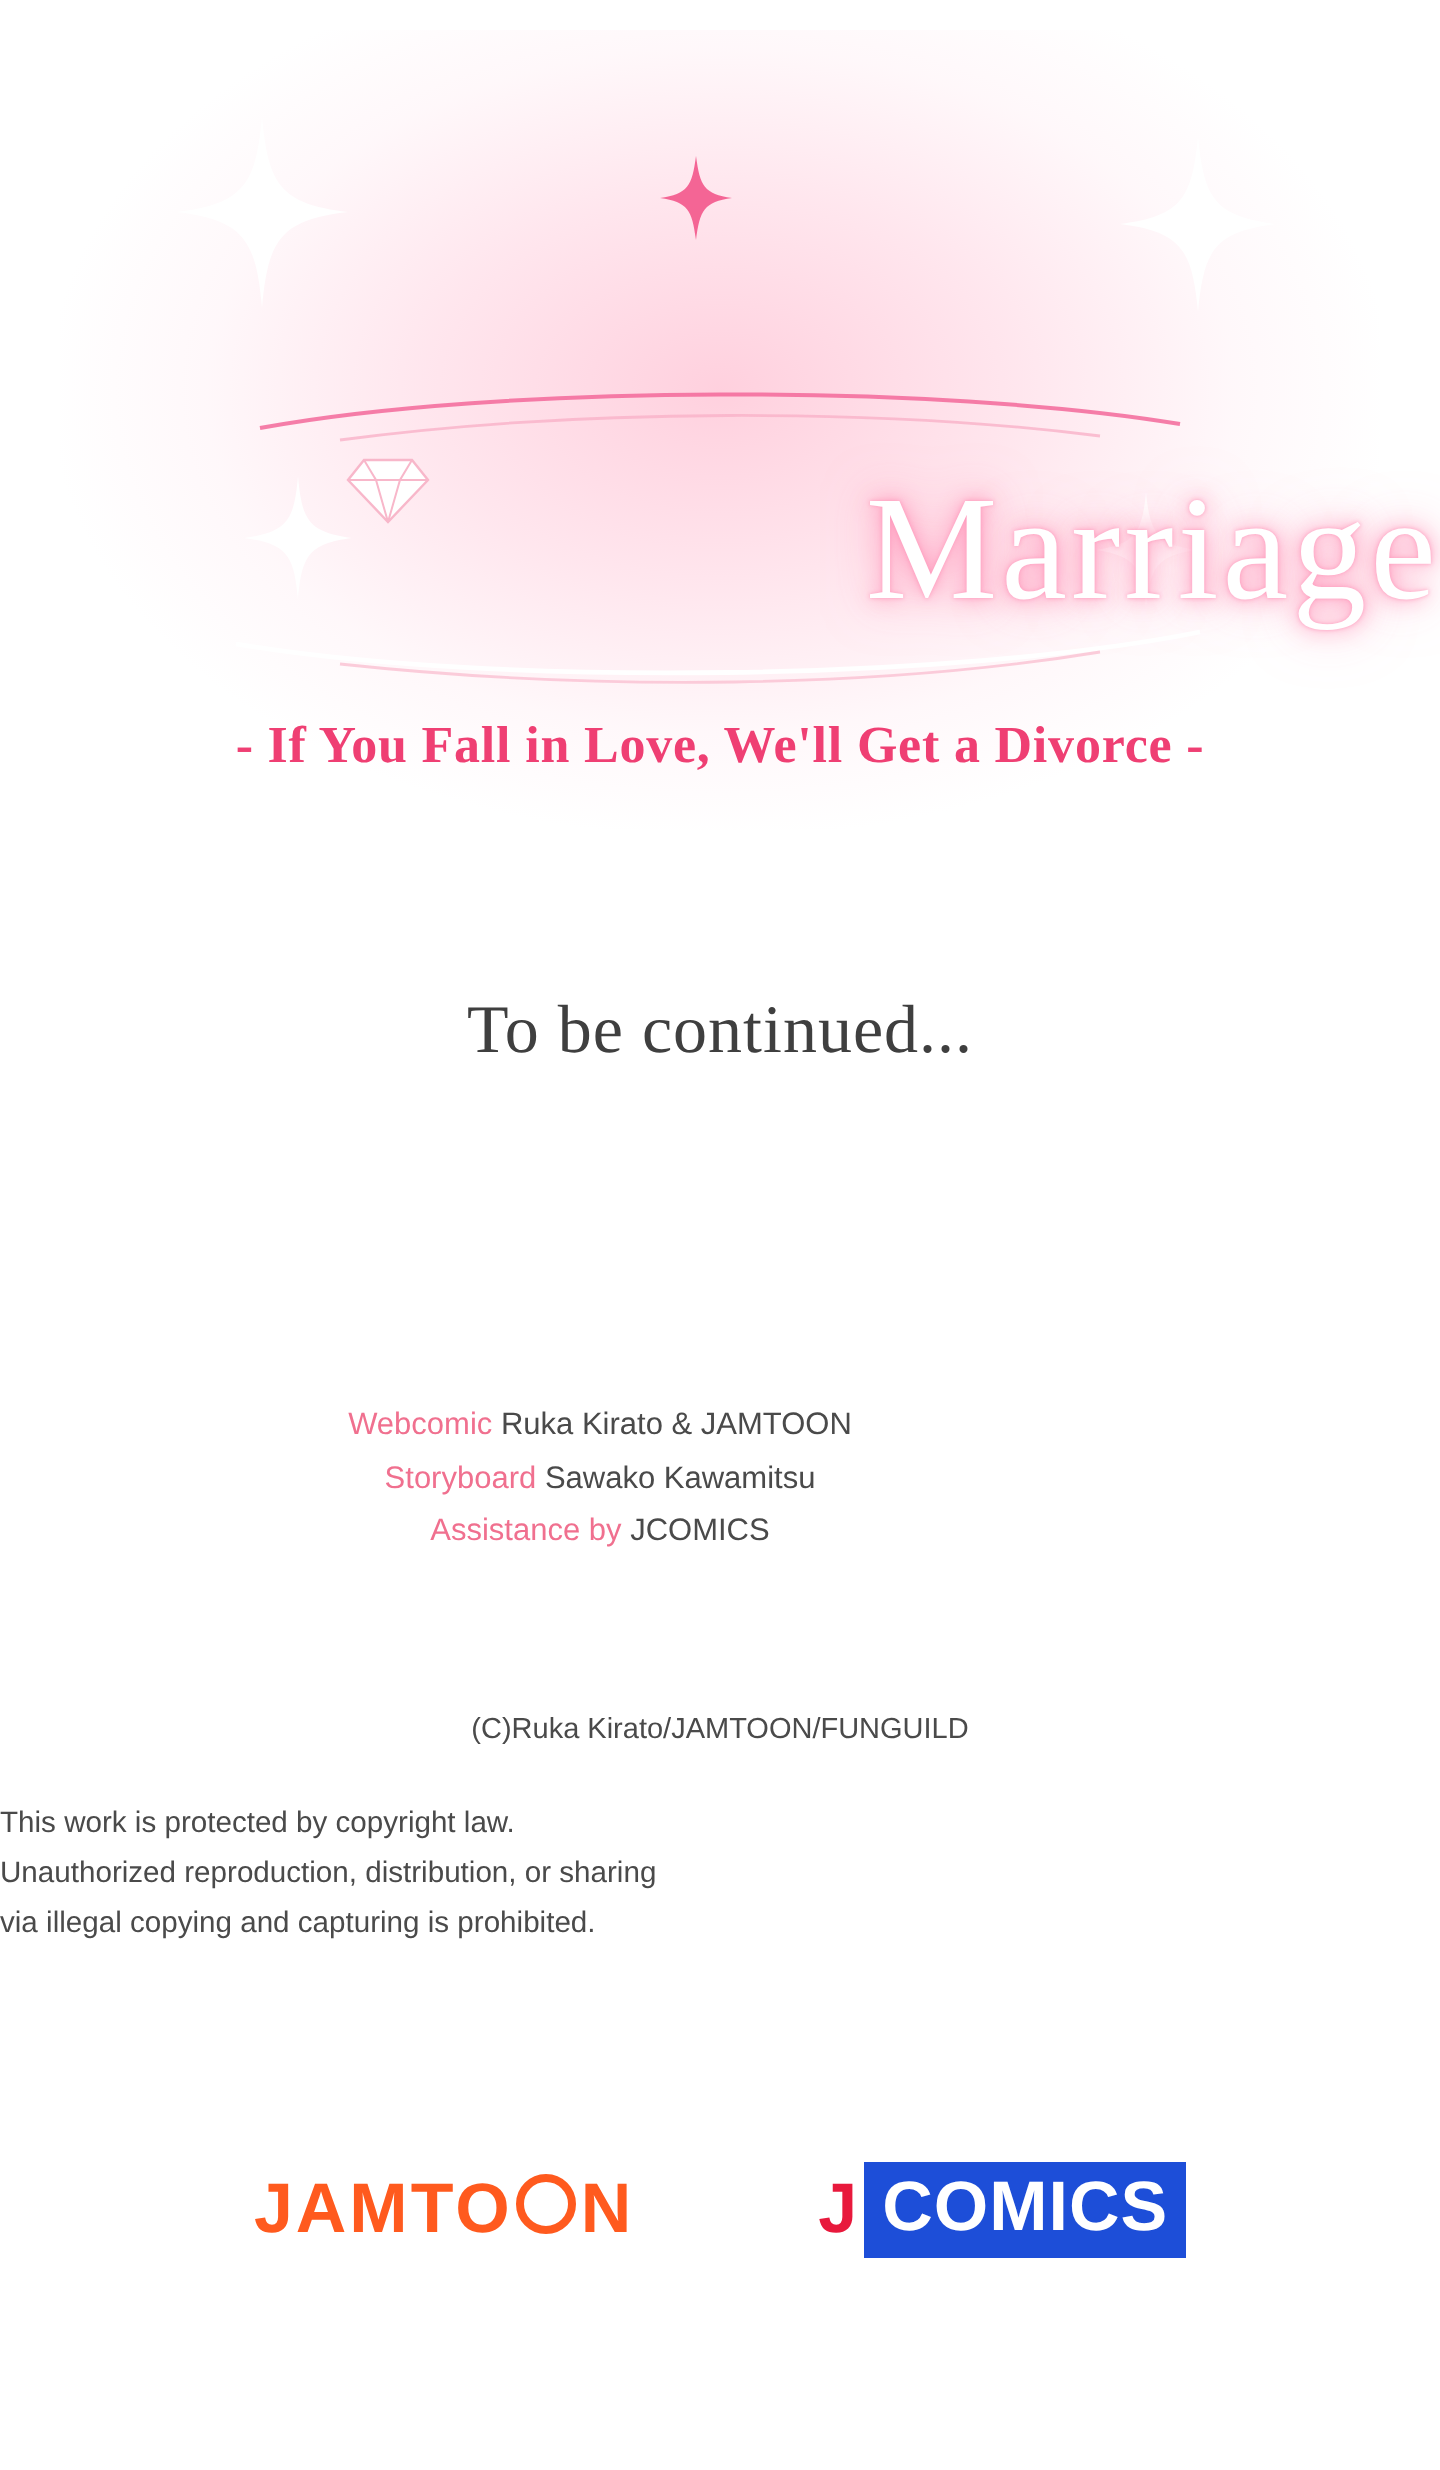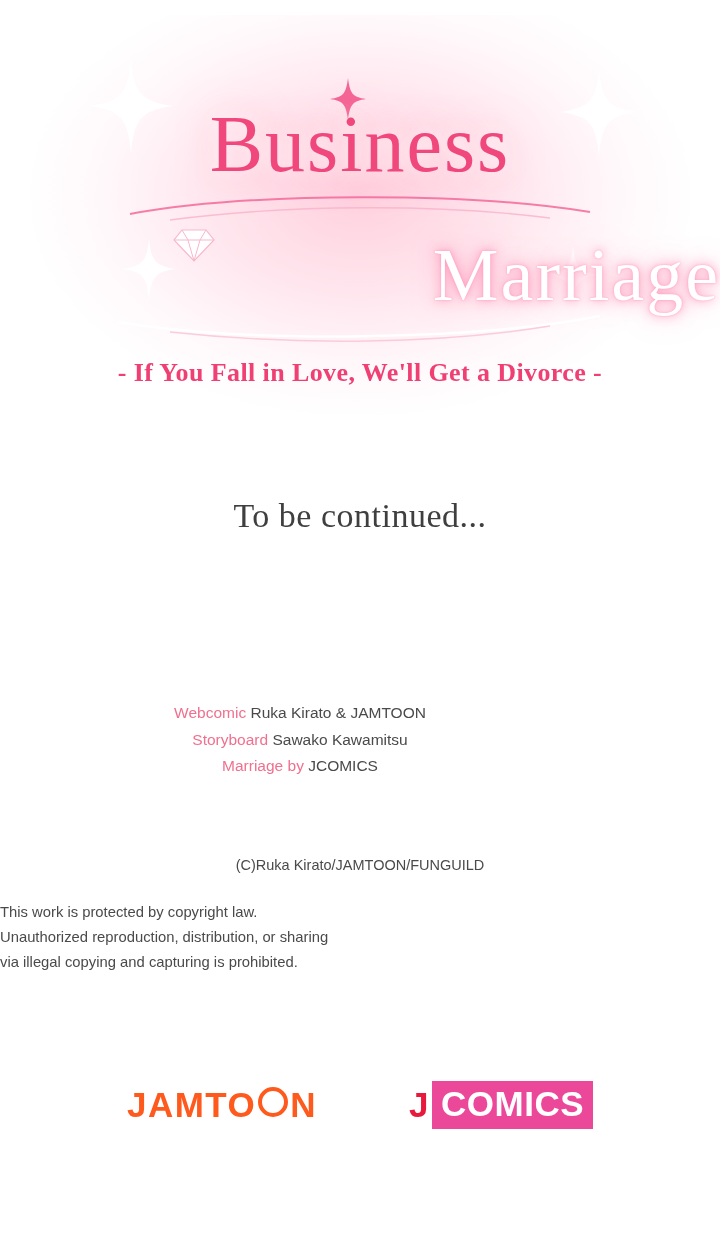--- a/index.html
+++ b/index.html
@@ -187,21 +187,21 @@
     font-family: "Liberation Sans", sans-serif;
     font-weight: 700;
     font-size: 35px;
     letter-spacing: 0.5px;
   }
   .jcomics-logo .j {
     color: #e8193c;
     padding-right: 3px;
   }
   .jcomics-logo .box {
-    background: #ec4899;
+    background: #1d4ed8;
     color: #ffffff;
     padding: 3px 9px 5px 9px;
   }
 </style>
 </head>
 <body>
 
 <div class="title-block">
 
   <div class="glow"></div>
@@ -222,21 +222,20 @@
     <path d="M25 0 C27 20 30 26 50 29 C30 32 27 38 25 58 C23 38 20 32 0 29 C20 26 23 20 25 0 Z" fill="#ffffff" opacity="0.95"></path>
   </svg>
 
   <svg class="sparkle" style="left:172px; top:226px;" width="44" height="38" viewBox="0 0 44 38">
     <path d="M10 4 H34 L42 14 L22 35 L2 14 Z" fill="#ffffff" stroke="#f8b7ca" stroke-width="1.2"></path>
     <path d="M2 14 H42" stroke="#f8b7ca" stroke-width="1"></path>
     <path d="M10 4 L16 14 L22 35" fill="none" stroke="#f8b7ca" stroke-width="1"></path>
     <path d="M34 4 L28 14 L22 35" fill="none" stroke="#f8b7ca" stroke-width="1"></path>
   </svg>
 
-  <div class="title-main">Business</div>
 
   <svg class="swoosh swoosh-1" width="500" height="40" viewBox="0 0 500 40">
     <path d="M20 28 C140 6 360 6 480 26" fill="none" stroke="#f3699a" stroke-width="2" opacity="0.85"></path>
     <path d="M60 34 C180 18 330 18 440 32" fill="none" stroke="#f9b2c8" stroke-width="1.4" opacity="0.8"></path>
   </svg>
 
   <div class="title-second">Marriage</div>
 
   <svg class="swoosh swoosh-2" width="520" height="44" viewBox="0 0 520 44">
     <path d="M18 22 C150 44 380 40 500 16" fill="none" stroke="#ffffff" stroke-width="2.4" opacity="0.95"></path>
@@ -251,21 +250,21 @@
 <div class="credits">
   <div>
     <span class="role">Webcomic</span>
     <span>Ruka Kirato &amp; JAMTOON</span>
   </div>
   <div>
     <span class="role">Storyboard</span>
     <span>Sawako Kawamitsu</span>
   </div>
   <div>
-    <span class="role">Marriage by</span>
+    <span class="role">Assistance by</span>
     <span>JCOMICS</span>
   </div>
 </div>
 
 <div class="copyright-line">(C)Ruka Kirato/JAMTOON/FUNGUILD</div>
 
 <div class="legal">
   <div>This work is protected by copyright law.</div>
   <div>Unauthorized reproduction, distribution, or sharing</div>
   <div>via illegal copying and capturing is prohibited.</div>

